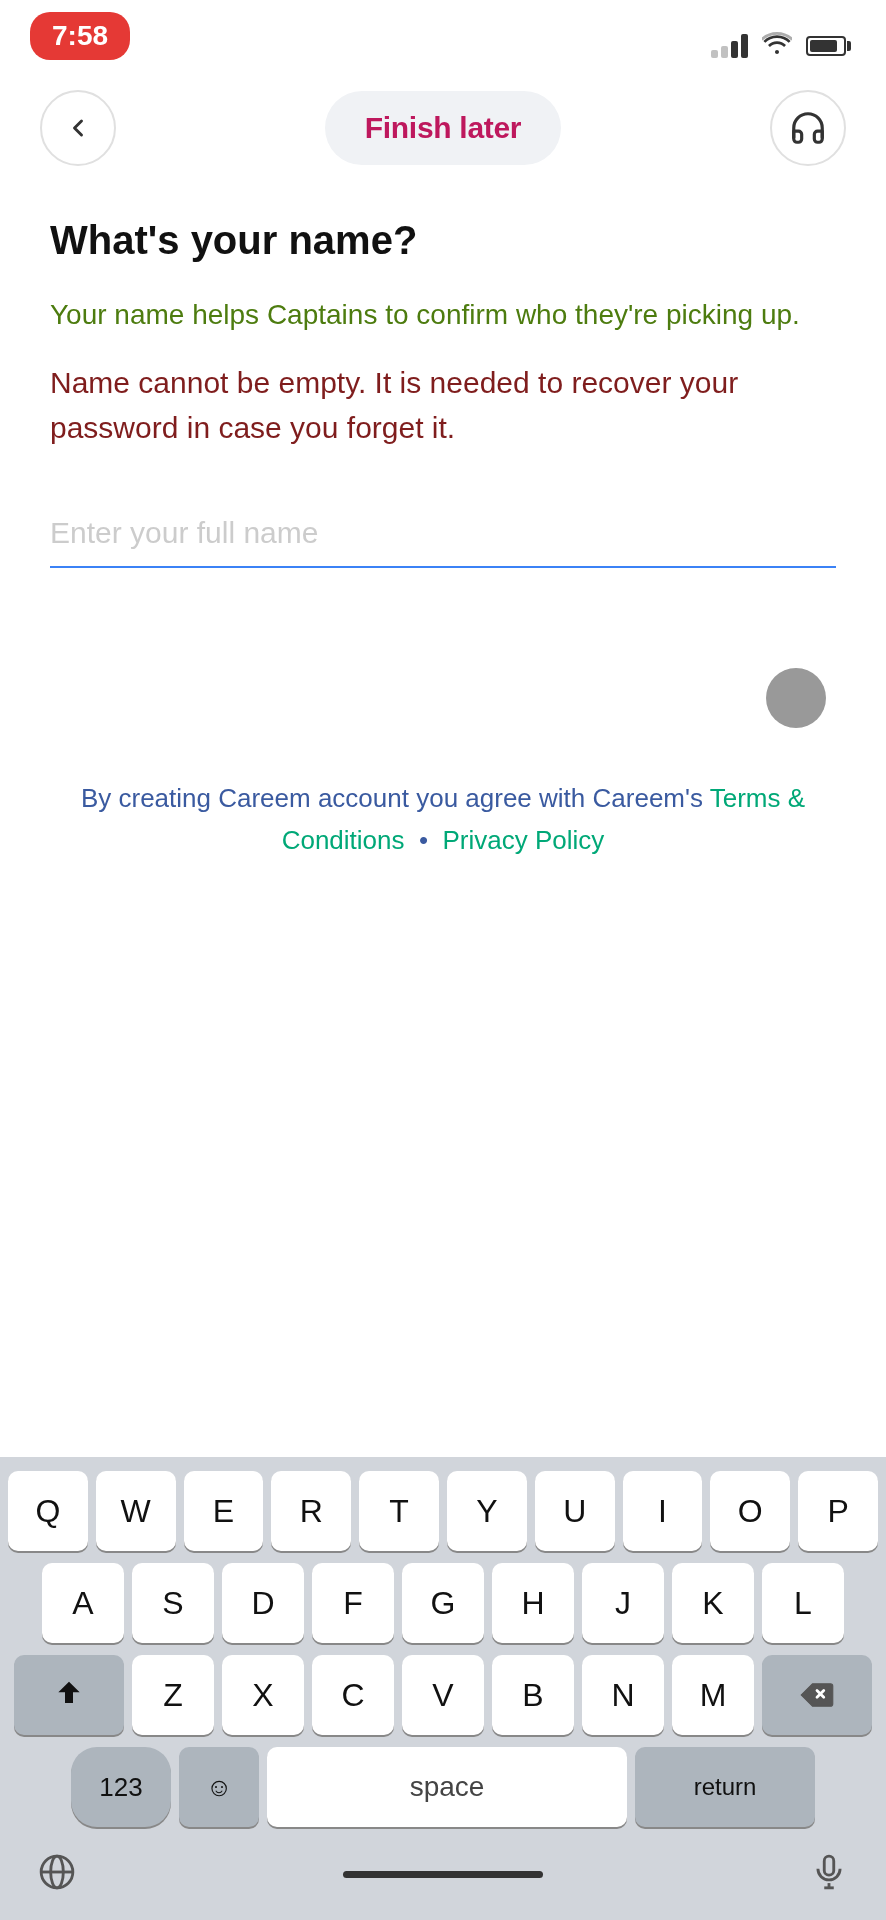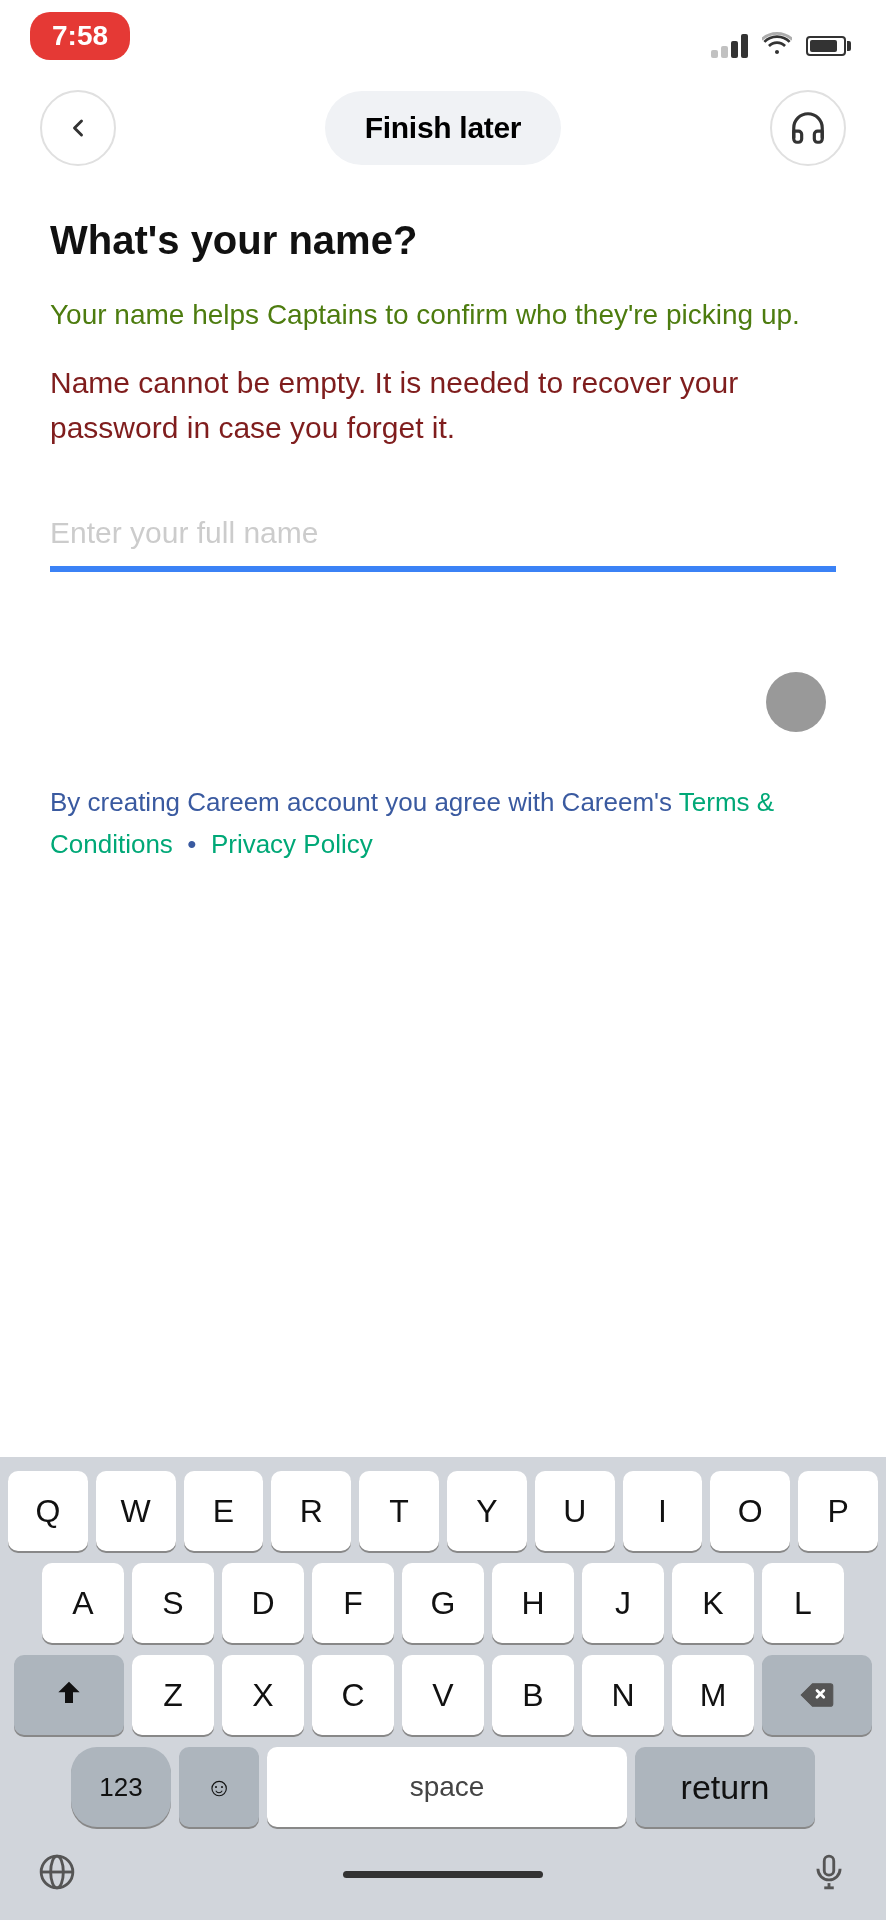--- a/index.html
+++ b/index.html
@@ -120,21 +120,21 @@
       height: 28px;
     }
 
     .finish-later-btn {
       background: #f0f2f5;
       border: none;
       border-radius: 40px;
       padding: 20px 40px;
       font-size: 30px;
       font-weight: 600;
-      color: #000000;
+      color: #be185d;
       cursor: pointer;
       letter-spacing: -0.3px;
     }
 
     .support-btn {
       width: 76px;
       height: 76px;
       border-radius: 50%;
       border: 2px solid #e0e0e0;
       background: white;
@@ -173,21 +173,21 @@
 
     
     .input-wrapper {
       position: relative;
       margin-bottom: 20px;
     }
 
     .name-input {
       width: 100%;
       border: none;
-      border-bottom: 6px solid #3b82f6;
+      border-bottom: 2px solid #3b82f6;
       padding: 16px 0;
       font-size: 30px;
       color: #ec4899;
       background: transparent;
       outline: none;
     }
 
     .name-input::placeholder {
       color: #cccccc;
       font-size: 30px;
@@ -221,20 +221,21 @@
       font-weight: 500;
       color: #aab0c0;
       cursor: pointer;
       margin-bottom: 30px;
     }
 
     
     .terms-text {
       font-size: 26px;
       color: #3a5aa0;
+      text-align: center;
       line-height: 1.6;
     }
 
     .terms-link {
       color: #00a877;
       text-decoration: none;
     }
 
     
     .keyboard {
@@ -290,21 +291,21 @@
     .key-space {
       flex: 4;
       max-width: 360px;
       font-size: 28px;
       color: #444;
     }
 
     .key-return {
       flex: 2;
       max-width: 180px;
-      font-size: 34px;
+      font-size: 24px;
       background: #adb5bd;
     }
 
     .key-123 {
       max-width: 100px;
       min-width: 90px;
       font-size: 26px;
       background: #adb5bd;
       border-radius: 26px;
     }

